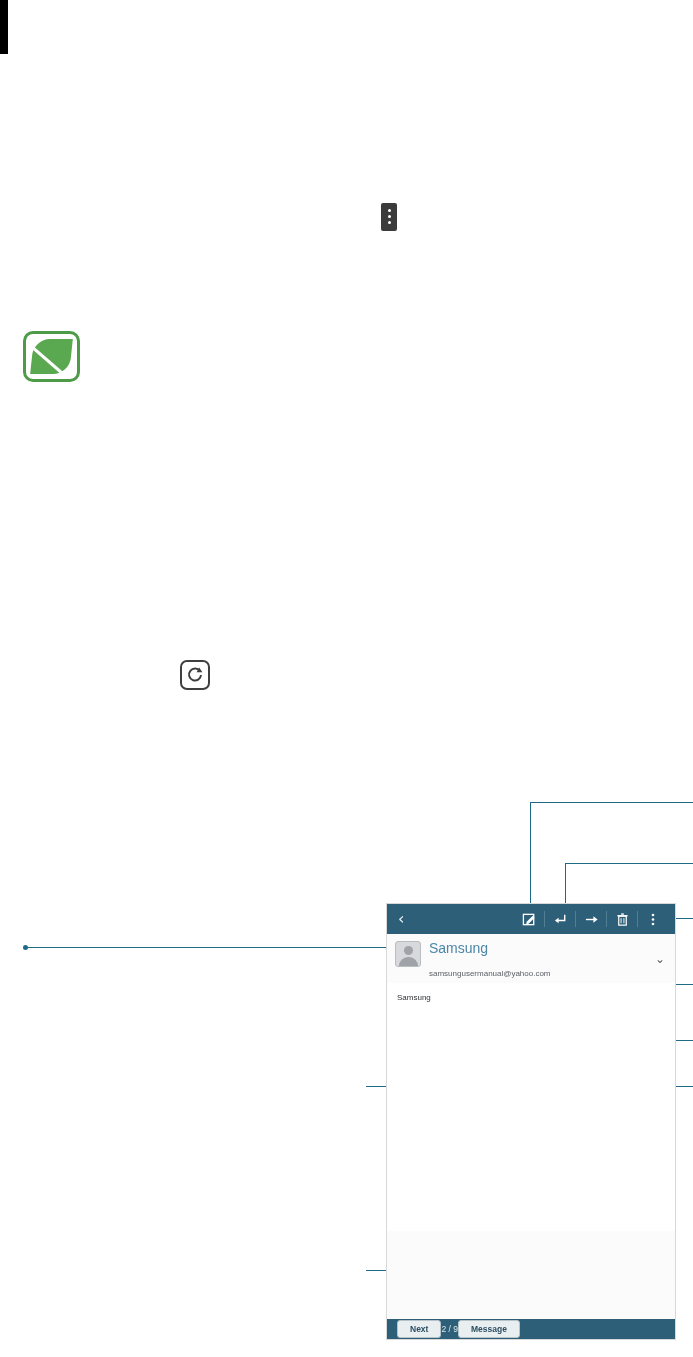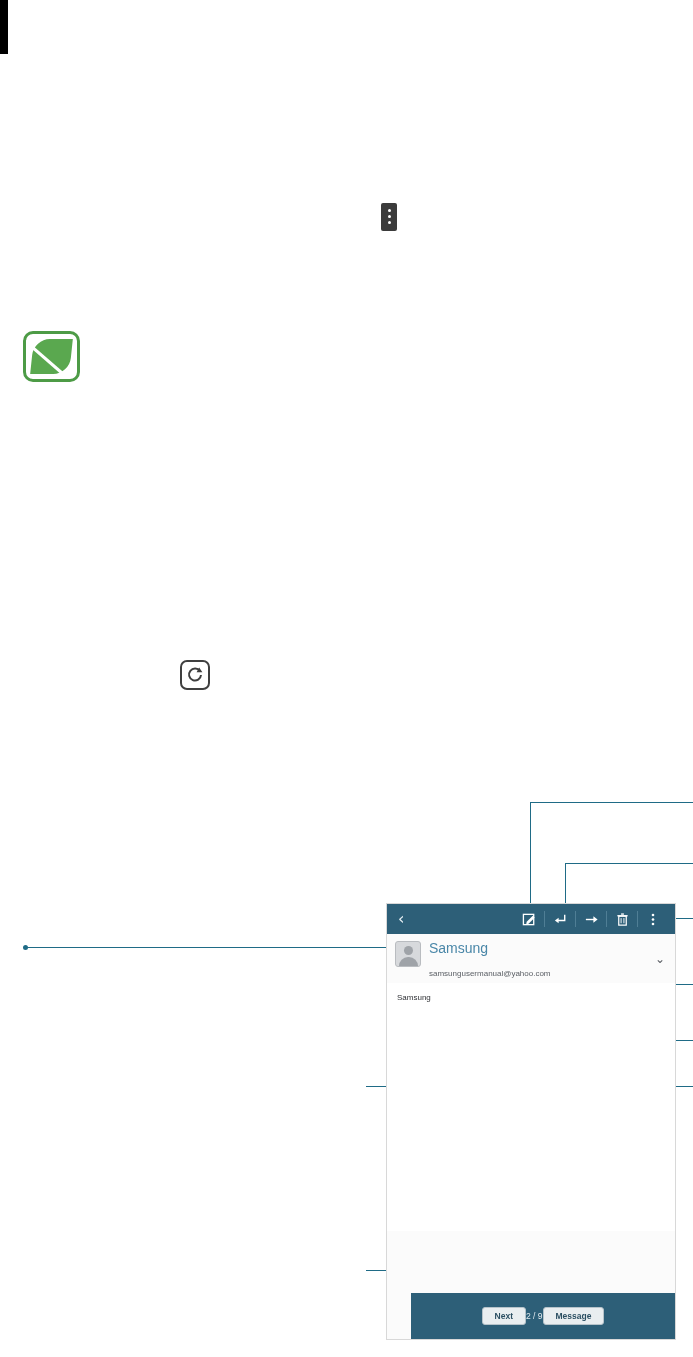--- a/index.html
+++ b/index.html
@@ -260,28 +260,27 @@
     background: #ffffff;
     height: 248px;
     box-sizing: border-box;
   }
 
   .pager {
     position: absolute;
     left: 0;
     right: 0;
     bottom: 0;
-    height: 46px;
+    height: 20px;
     background: #2d5f78;
     display: flex;
     align-items: center;
-    justify-content: center;
+    justify-content: flex-start;
     padding: 0 10px;
     box-sizing: border-box;
-    margin-left: 24px;
   }
   .pager-btn {
     background: #e9eef0;
     border: 1px solid #b6c3ca;
     border-radius: 3px;
     color: #2b4f62;
     font-size: 8.5px;
     font-weight: bold;
     padding: 4px 12px;
     line-height: 1;

